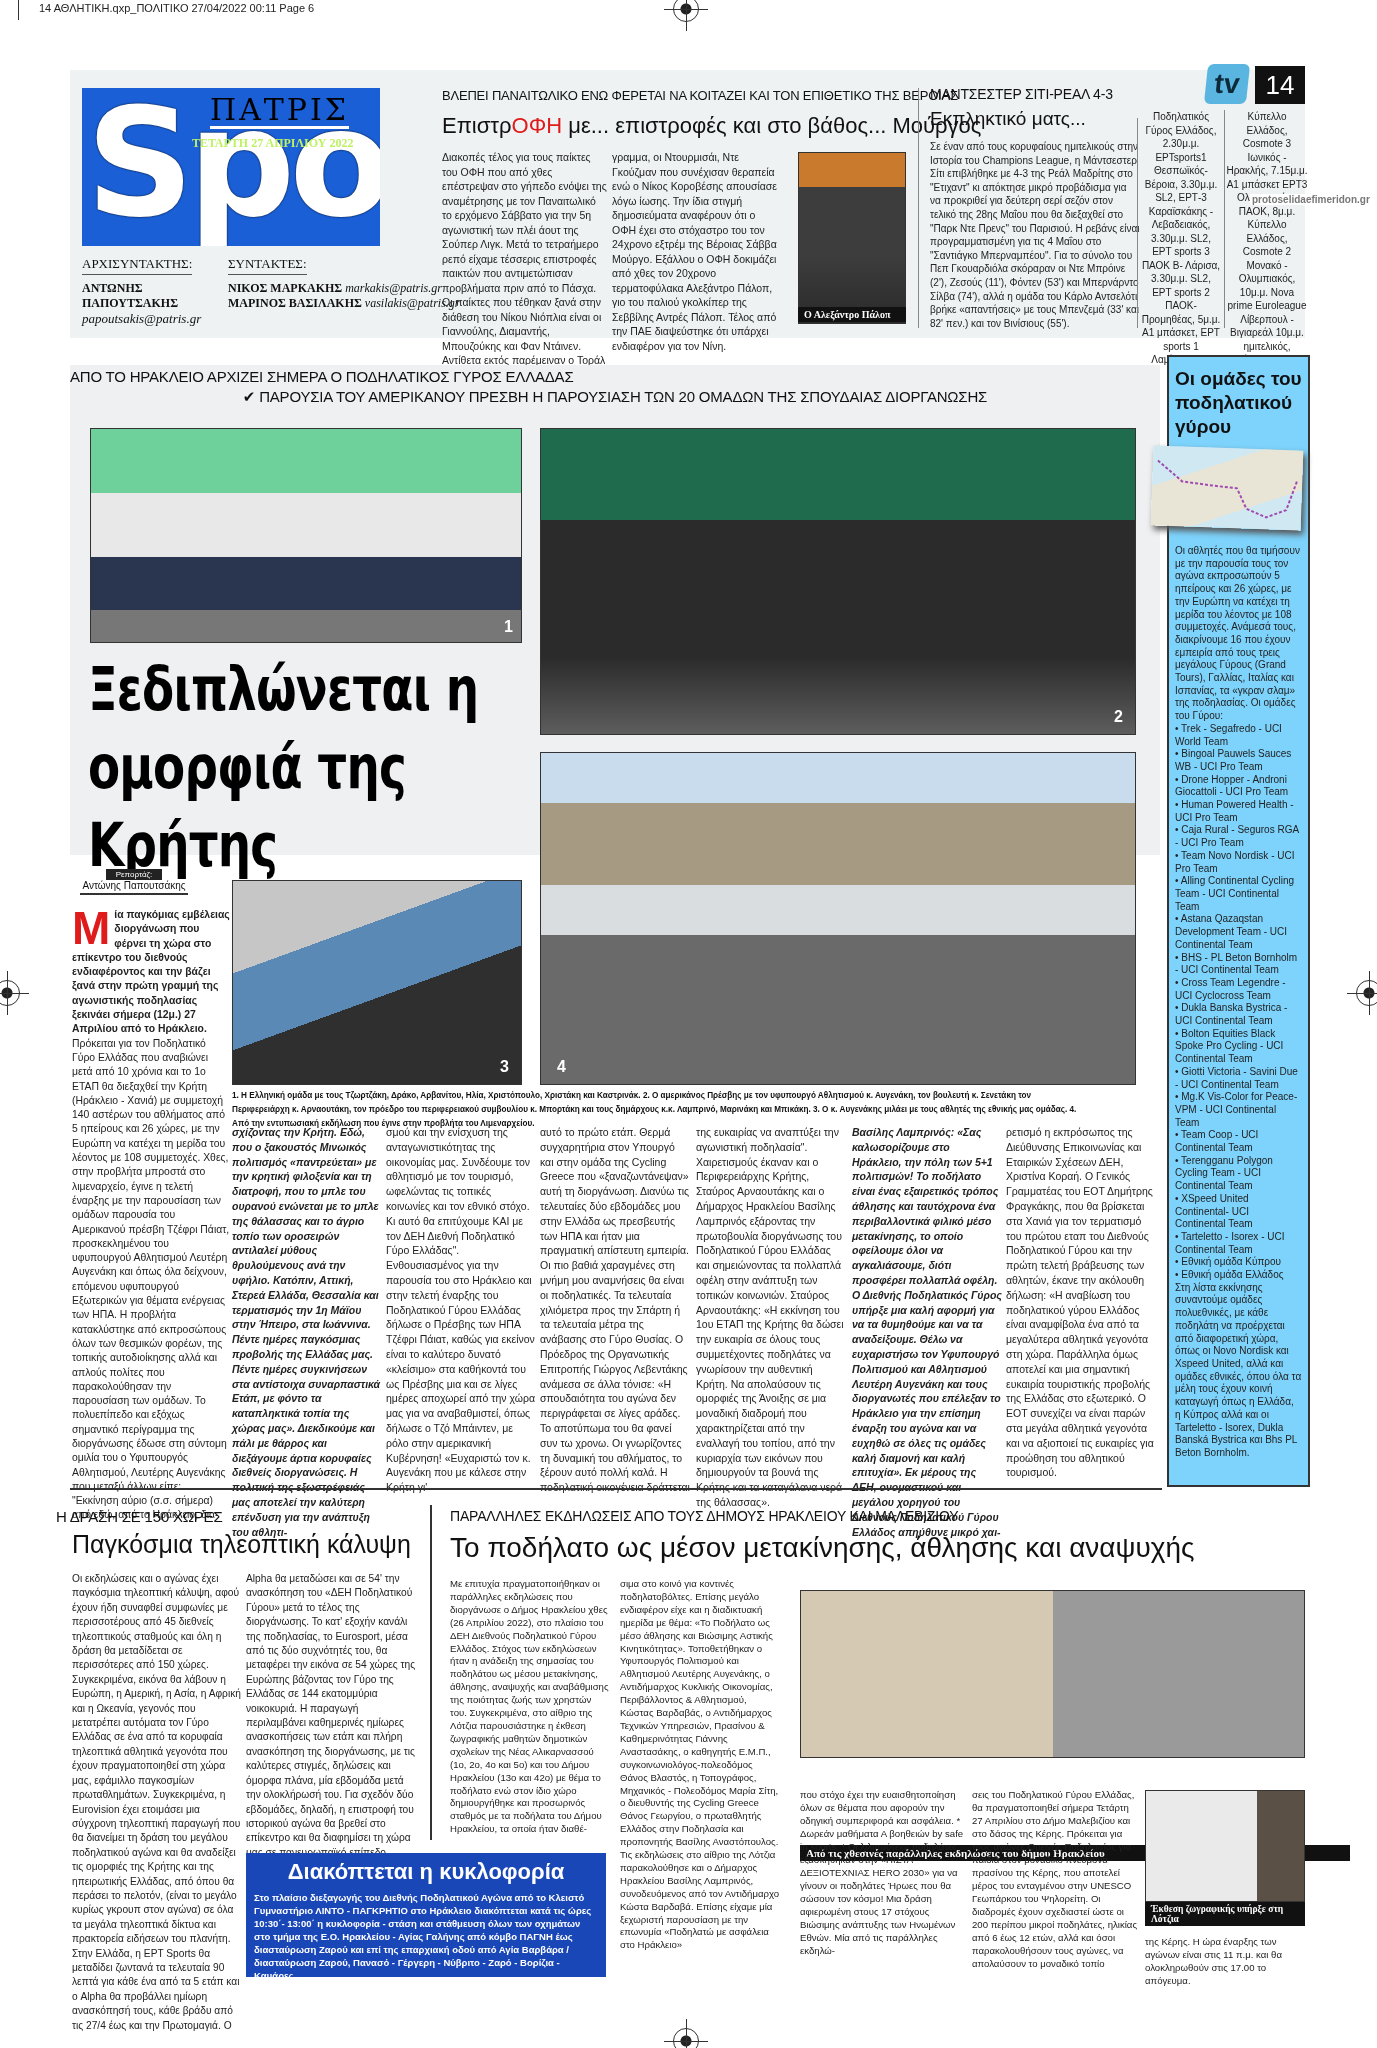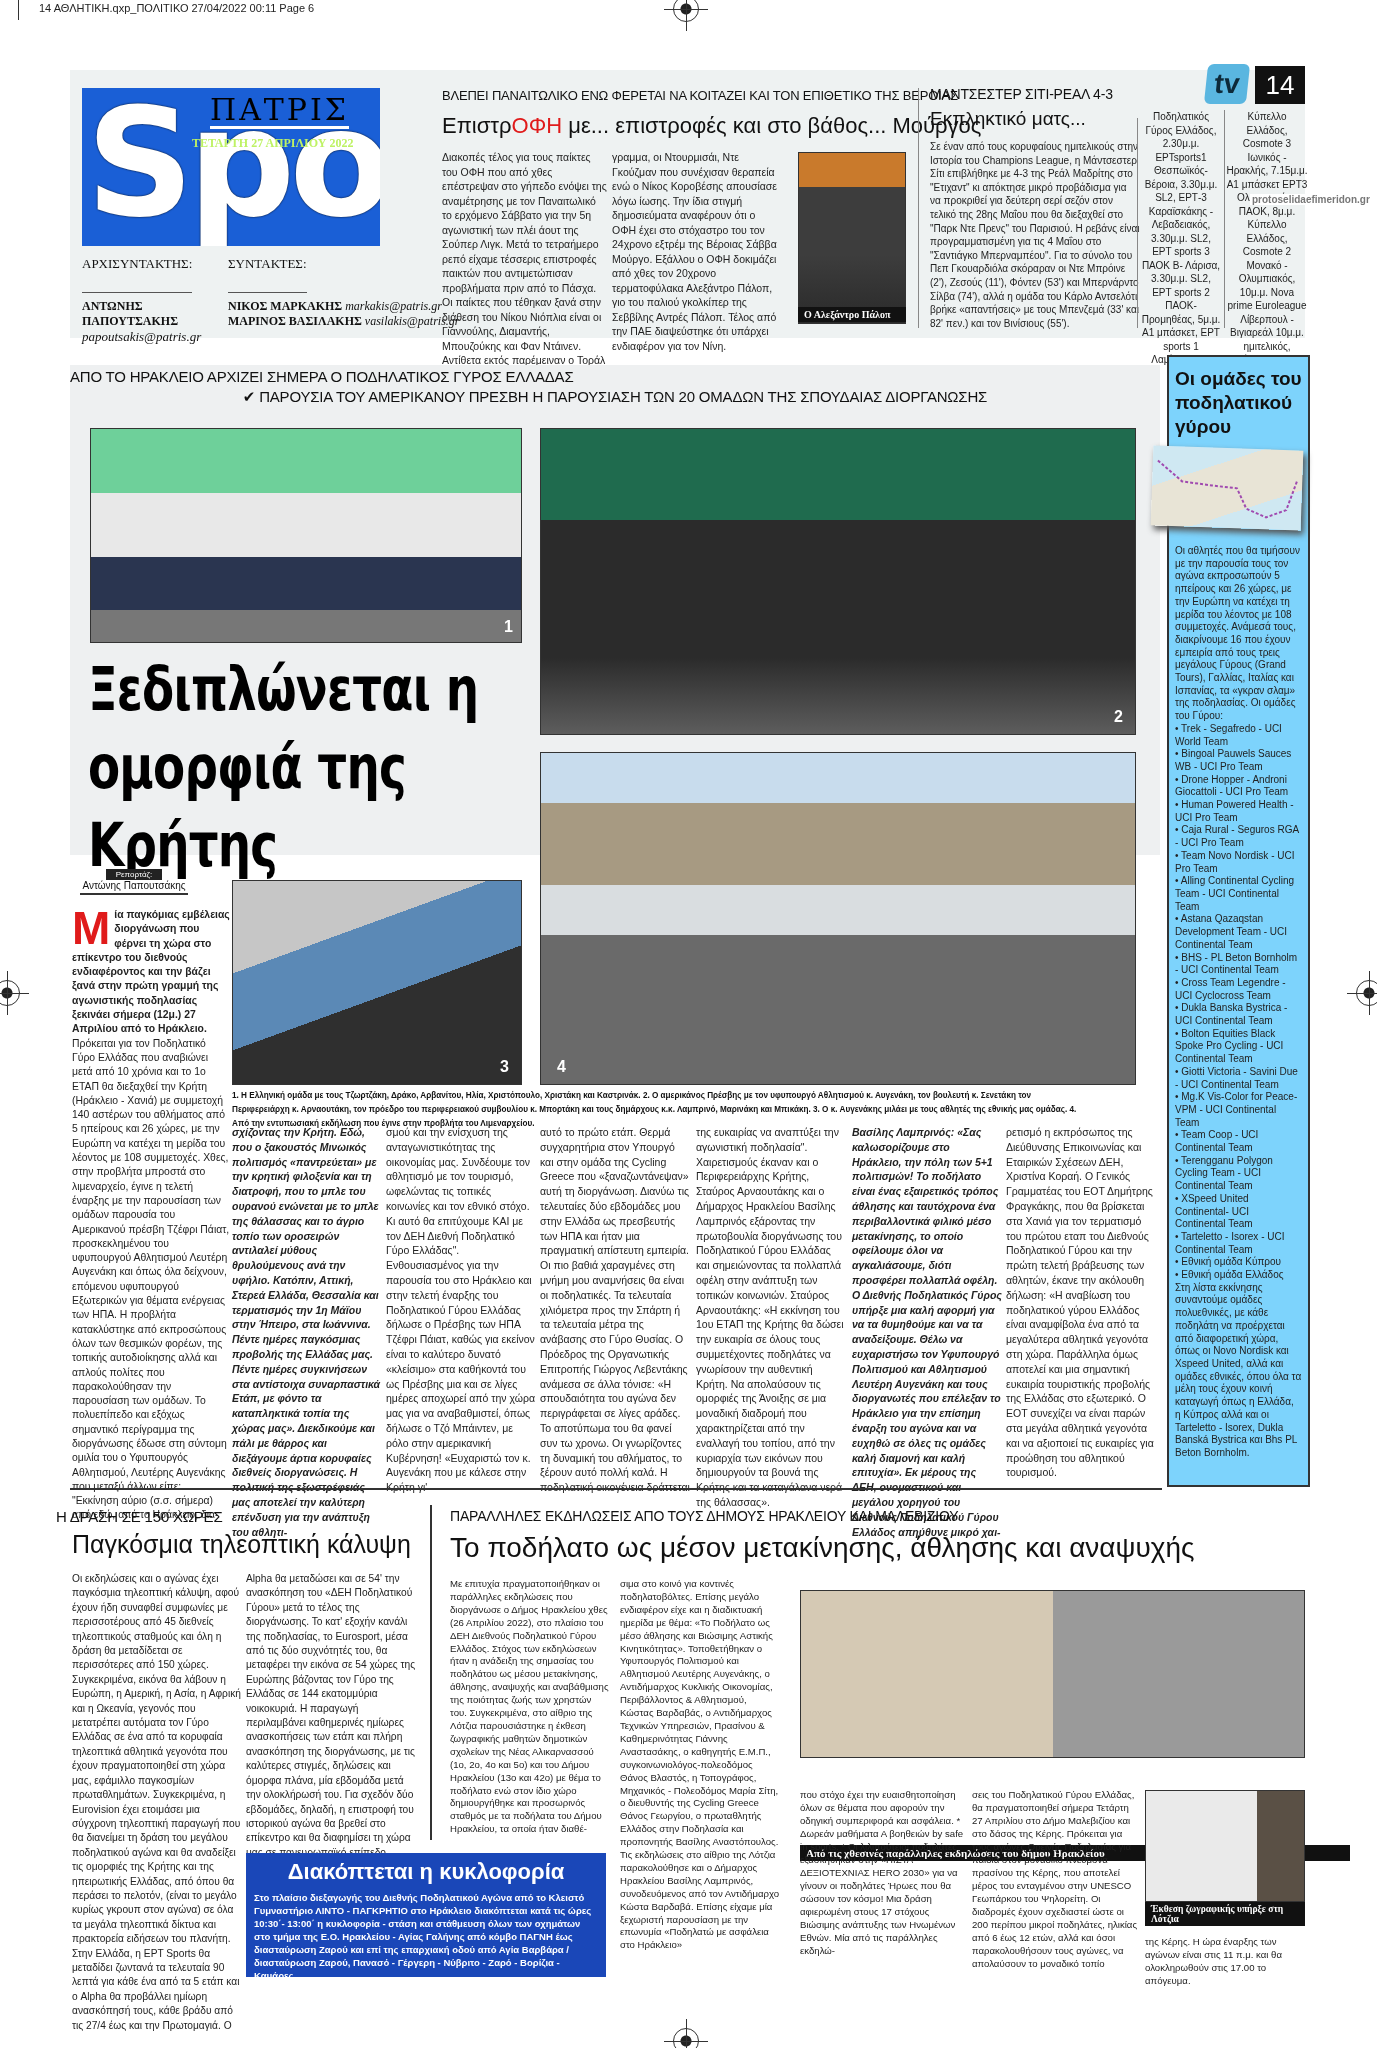--- a/index.html
+++ b/index.html
@@ -8,21 +8,21 @@
 .slug{left:18px;top:0;height:20px;font-size:11px;color:#222;border-left:1px solid #333;padding-left:20px;line-height:16px}
 .reg{width:26px;height:26px;border:1px solid #333;border-radius:50%;background:radial-gradient(circle,#222 0 5px,#fff 6px)}
 .reg:before{content:"";position:absolute;left:-10px;top:12px;width:44px;height:1px;background:#333}
 .reg:after{content:"";position:absolute;top:-10px;left:12px;height:44px;width:1px;background:#333}
 .topband{left:70px;top:70px;width:1235px;height:268px;background:#eef2f2}
 .logo{left:82px;top:88px;width:298px;height:158px;background:#1a5fd6;overflow:hidden}
 .logo .patris{position:absolute;left:128px;top:6px;color:#000000;font-family:"DejaVu Serif",serif;font-size:30px;letter-spacing:3px;border-bottom:3px solid #fff;line-height:32px}
 .logo .date{position:absolute;left:110px;top:48px;color:#bef264;font-family:"Liberation Serif",serif;font-size:12px;font-weight:bold}
 .logo .sport{position:absolute;left:4px;top:-10px;color:#fff;font-family:"DejaVu Sans",sans-serif;font-size:150px;font-weight:bold;letter-spacing:-6px;line-height:170px;text-shadow:0 0 2px #000}
 .staff{font-family:"Liberation Serif",serif;font-size:12px}
-.staff .lbl{font-size:13px;border-bottom:1px solid #555;display:inline-block;padding-bottom:20px}
+.staff .lbl{font-size:13px;border-bottom:1px solid #555;display:inline-block;padding-bottom:2px}
 .kicker{font-family:"Liberation Sans",sans-serif;font-size:14px;color:#111;letter-spacing:-.2px}
 .head{font-weight:normal;color:#111}
 .red{color:#e01b1b}
 .body{font-size:10.5px;line-height:14.5px;color:#222}
 .photo{background:linear-gradient(135deg,#6b6b6b,#bdbdbd 40%,#505050);border:1px solid #333}
 .cap{background:#111;color:#fff;font-family:"Liberation Serif",serif;font-size:11px;font-weight:bold;padding:2px 6px}
 .tvcol{font-size:10px;line-height:13.5px;text-align:center;color:#222}
 .tvlogo{left:1206px;top:64px;width:42px;height:40px;background:#5ab6e0;border-radius:6px;color:#0d2a3a;font-weight:bold;font-size:28px;text-align:center;line-height:40px;transform:skewX(-6deg)}
 .pagenum{left:1255px;top:66px;width:50px;height:38px;background:#111;color:#fff;font-size:26px;text-align:center;line-height:38px}
 .wm{left:1250px;top:194px;font-size:10px;font-weight:bold;color:#777;background:#fff;padding:0 2px}

